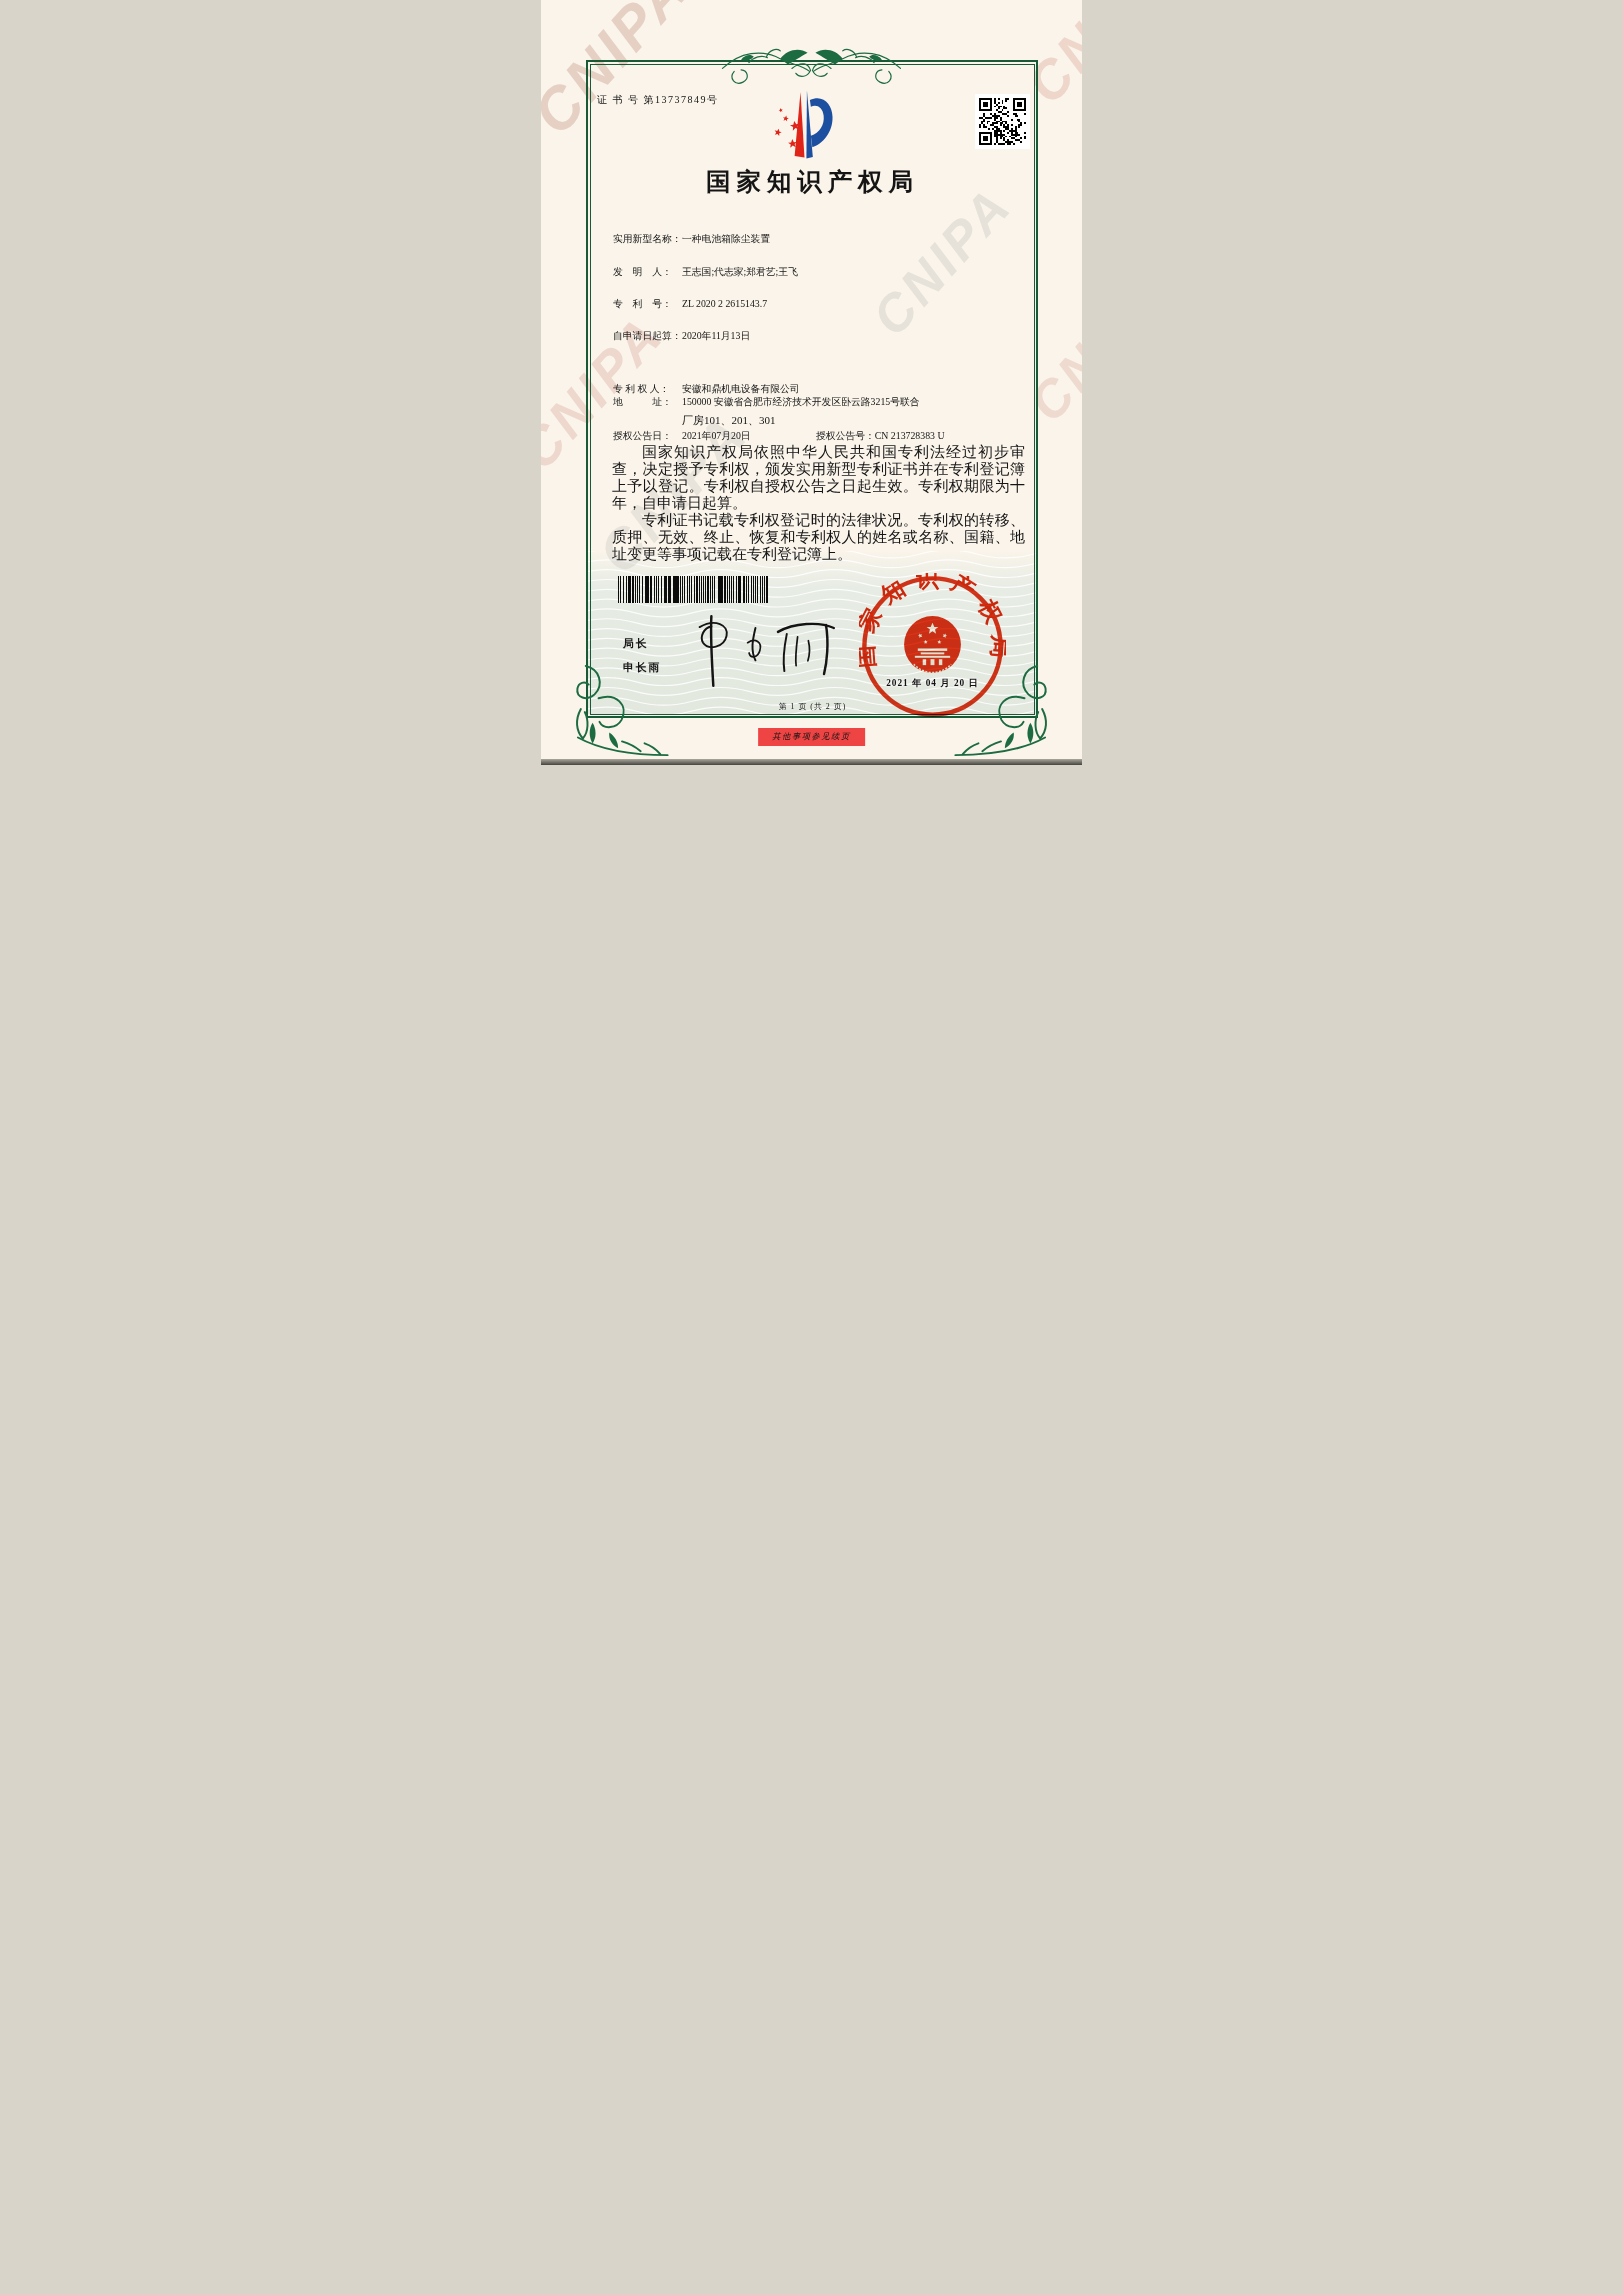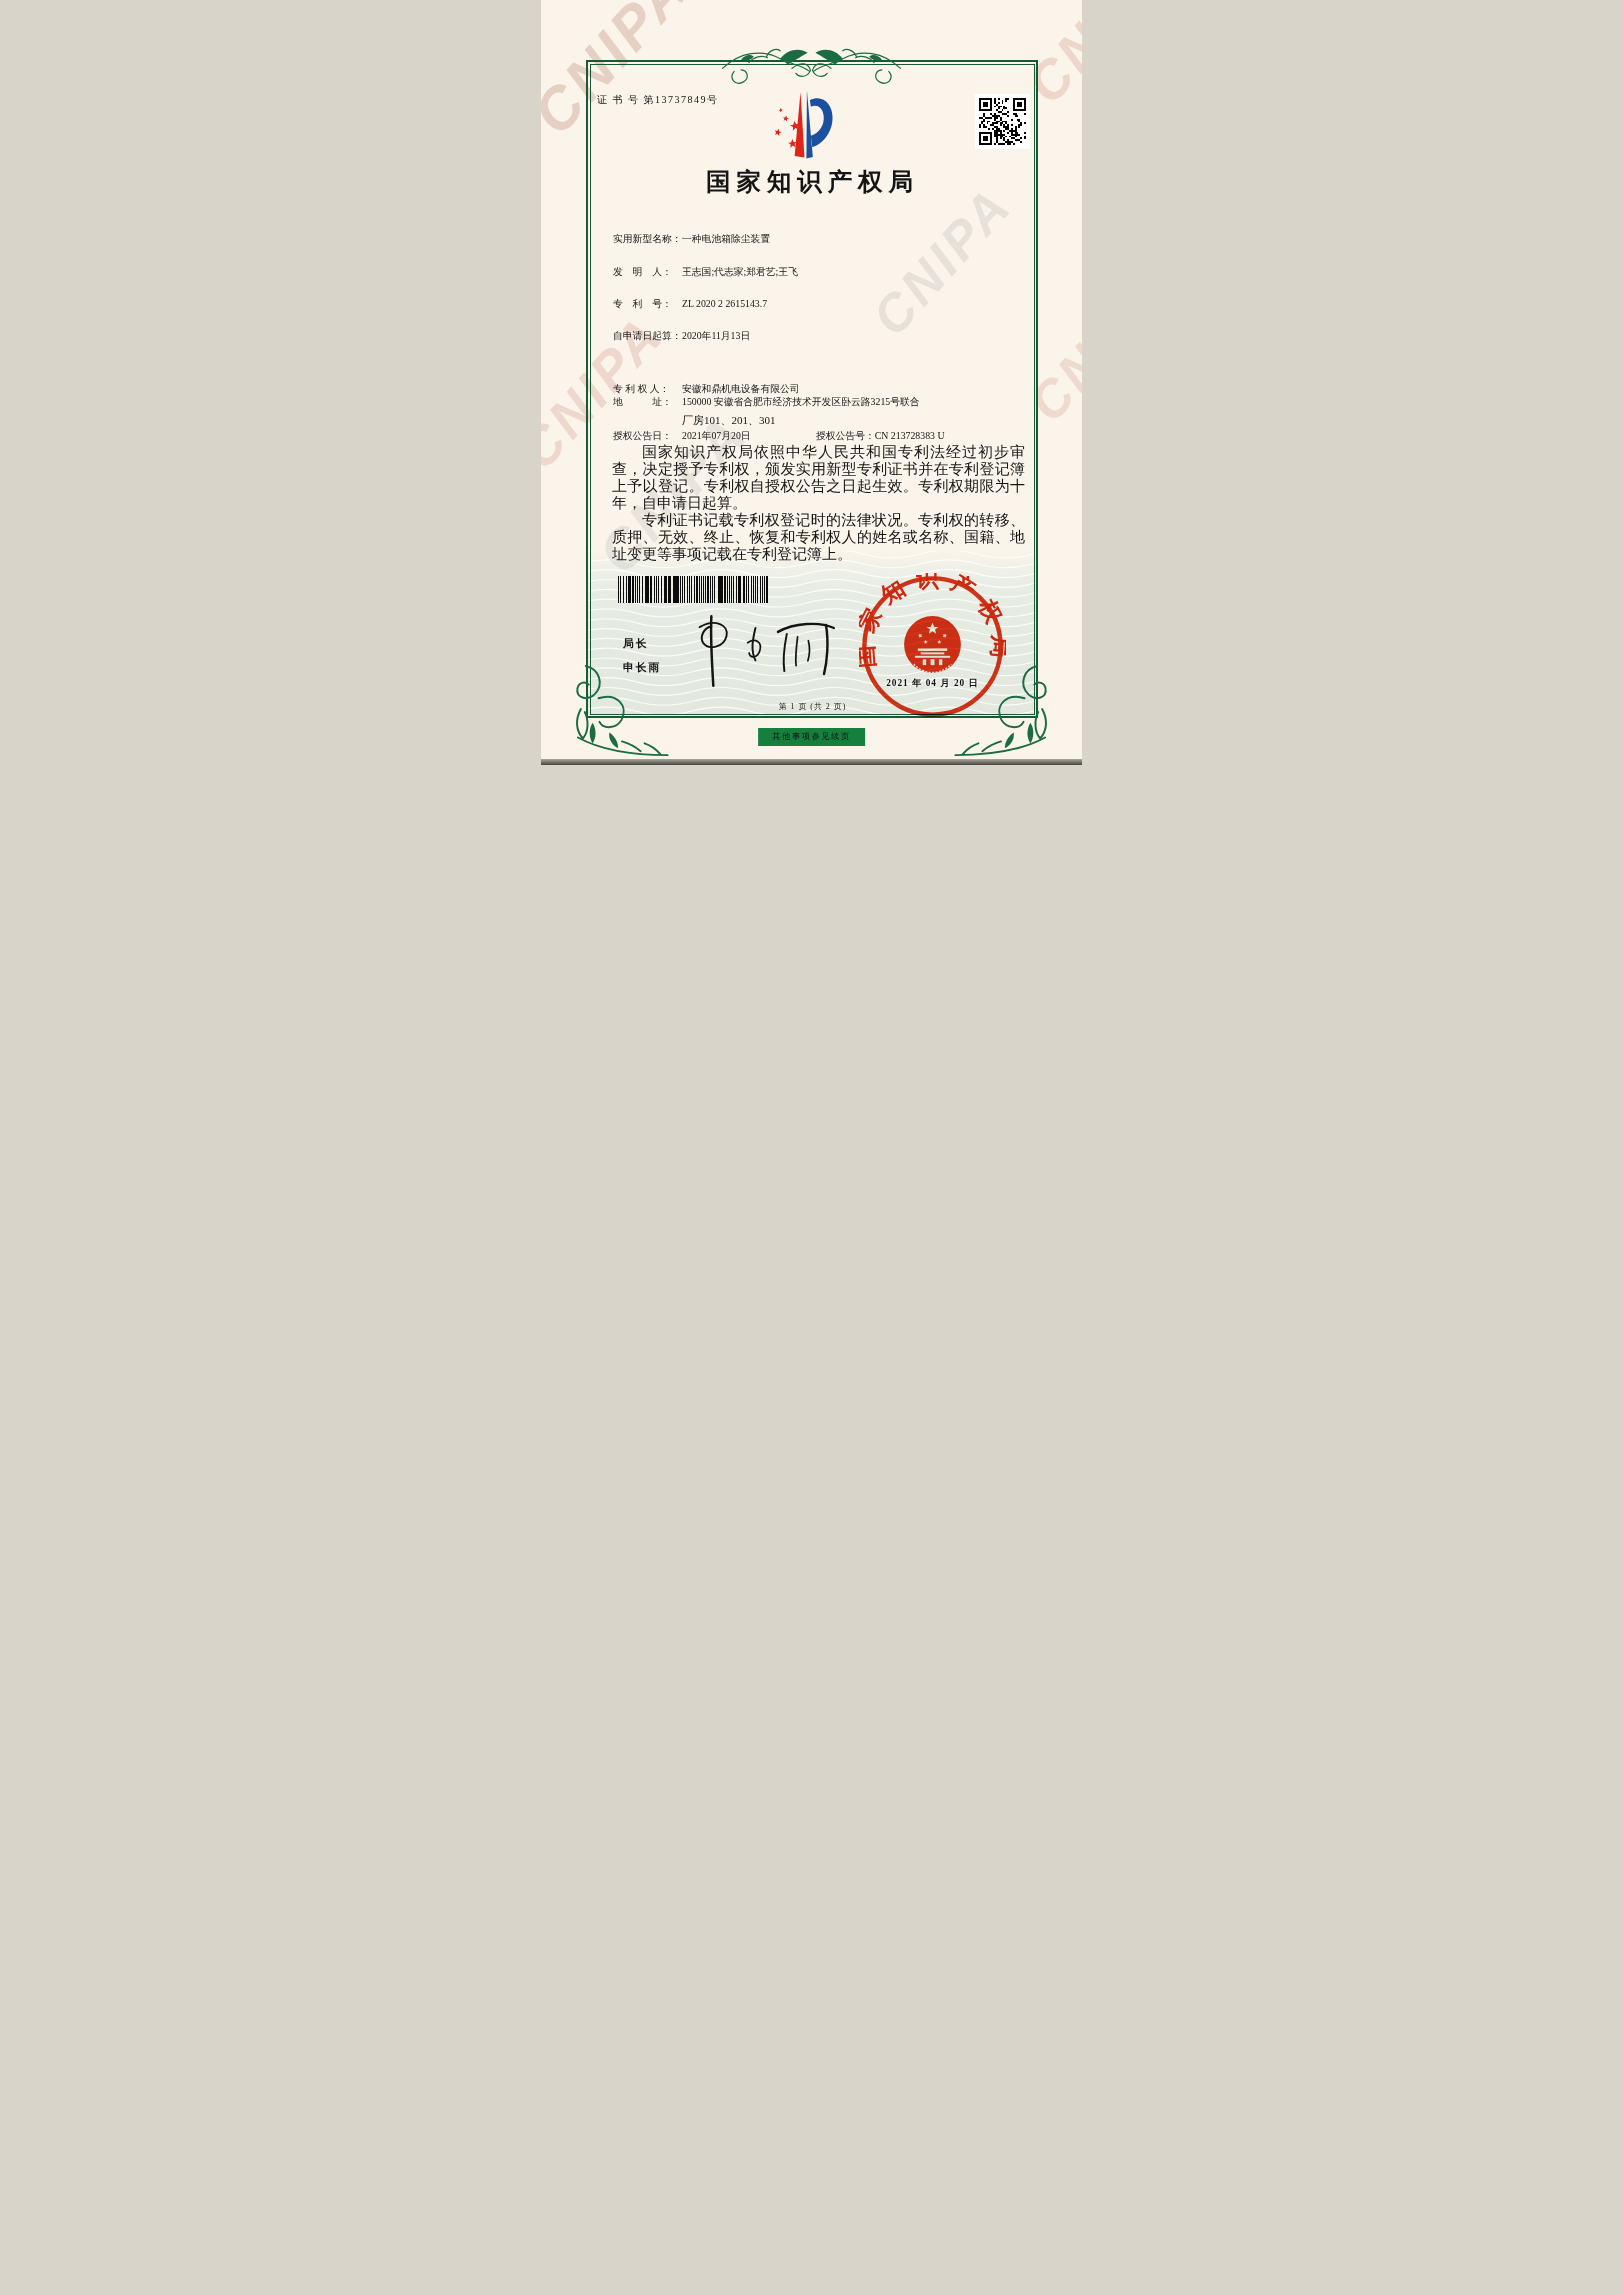--- a/index.html
+++ b/index.html
@@ -43,21 +43,21 @@
   .officer-name{top:661px;}
   .signature{position:absolute; left:140px; top:613px; width:169px; height:79px; z-index:5;}
   .seal{position:absolute; left:318px; top:573px; width:147px; height:147px; z-index:6;
       mix-blend-mode:multiply;}
   .seal-date{position:absolute; left:0; top:104px; width:100%; text-align:center;
       font-size:9.3px; font-weight:600; color:#111; letter-spacing:1px;
       text-shadow:0 0 2.9px #fff,0 0 2px #fff; z-index:7;}
   .page-info{position:absolute; left:45px; top:701px; width:453px; text-align:center;
       font-size:7.9px; letter-spacing:1px; z-index:7;}
   .continuation{position:absolute; left:50%; transform:translateX(-50%); top:728px;
-      background:#15803d; padding:3.4px 14.7px; font-size:8.3px; letter-spacing:1.5px; z-index:4;}
+      background:#ef4444; padding:3.4px 14.7px; font-size:8.3px; letter-spacing:1.5px; z-index:4;font-style:italic;}
   .bottom-strip{position:absolute; left:0; bottom:0; width:100%; height:5.9px; z-index:8;
       background:linear-gradient(180deg,#aaa79c,#45443f);}
   .ornament{position:absolute; z-index:5; pointer-events:none;}
 </style>
 </head>
 <body>
 
 <div class="page">
 
   <div class="wave-zone">

